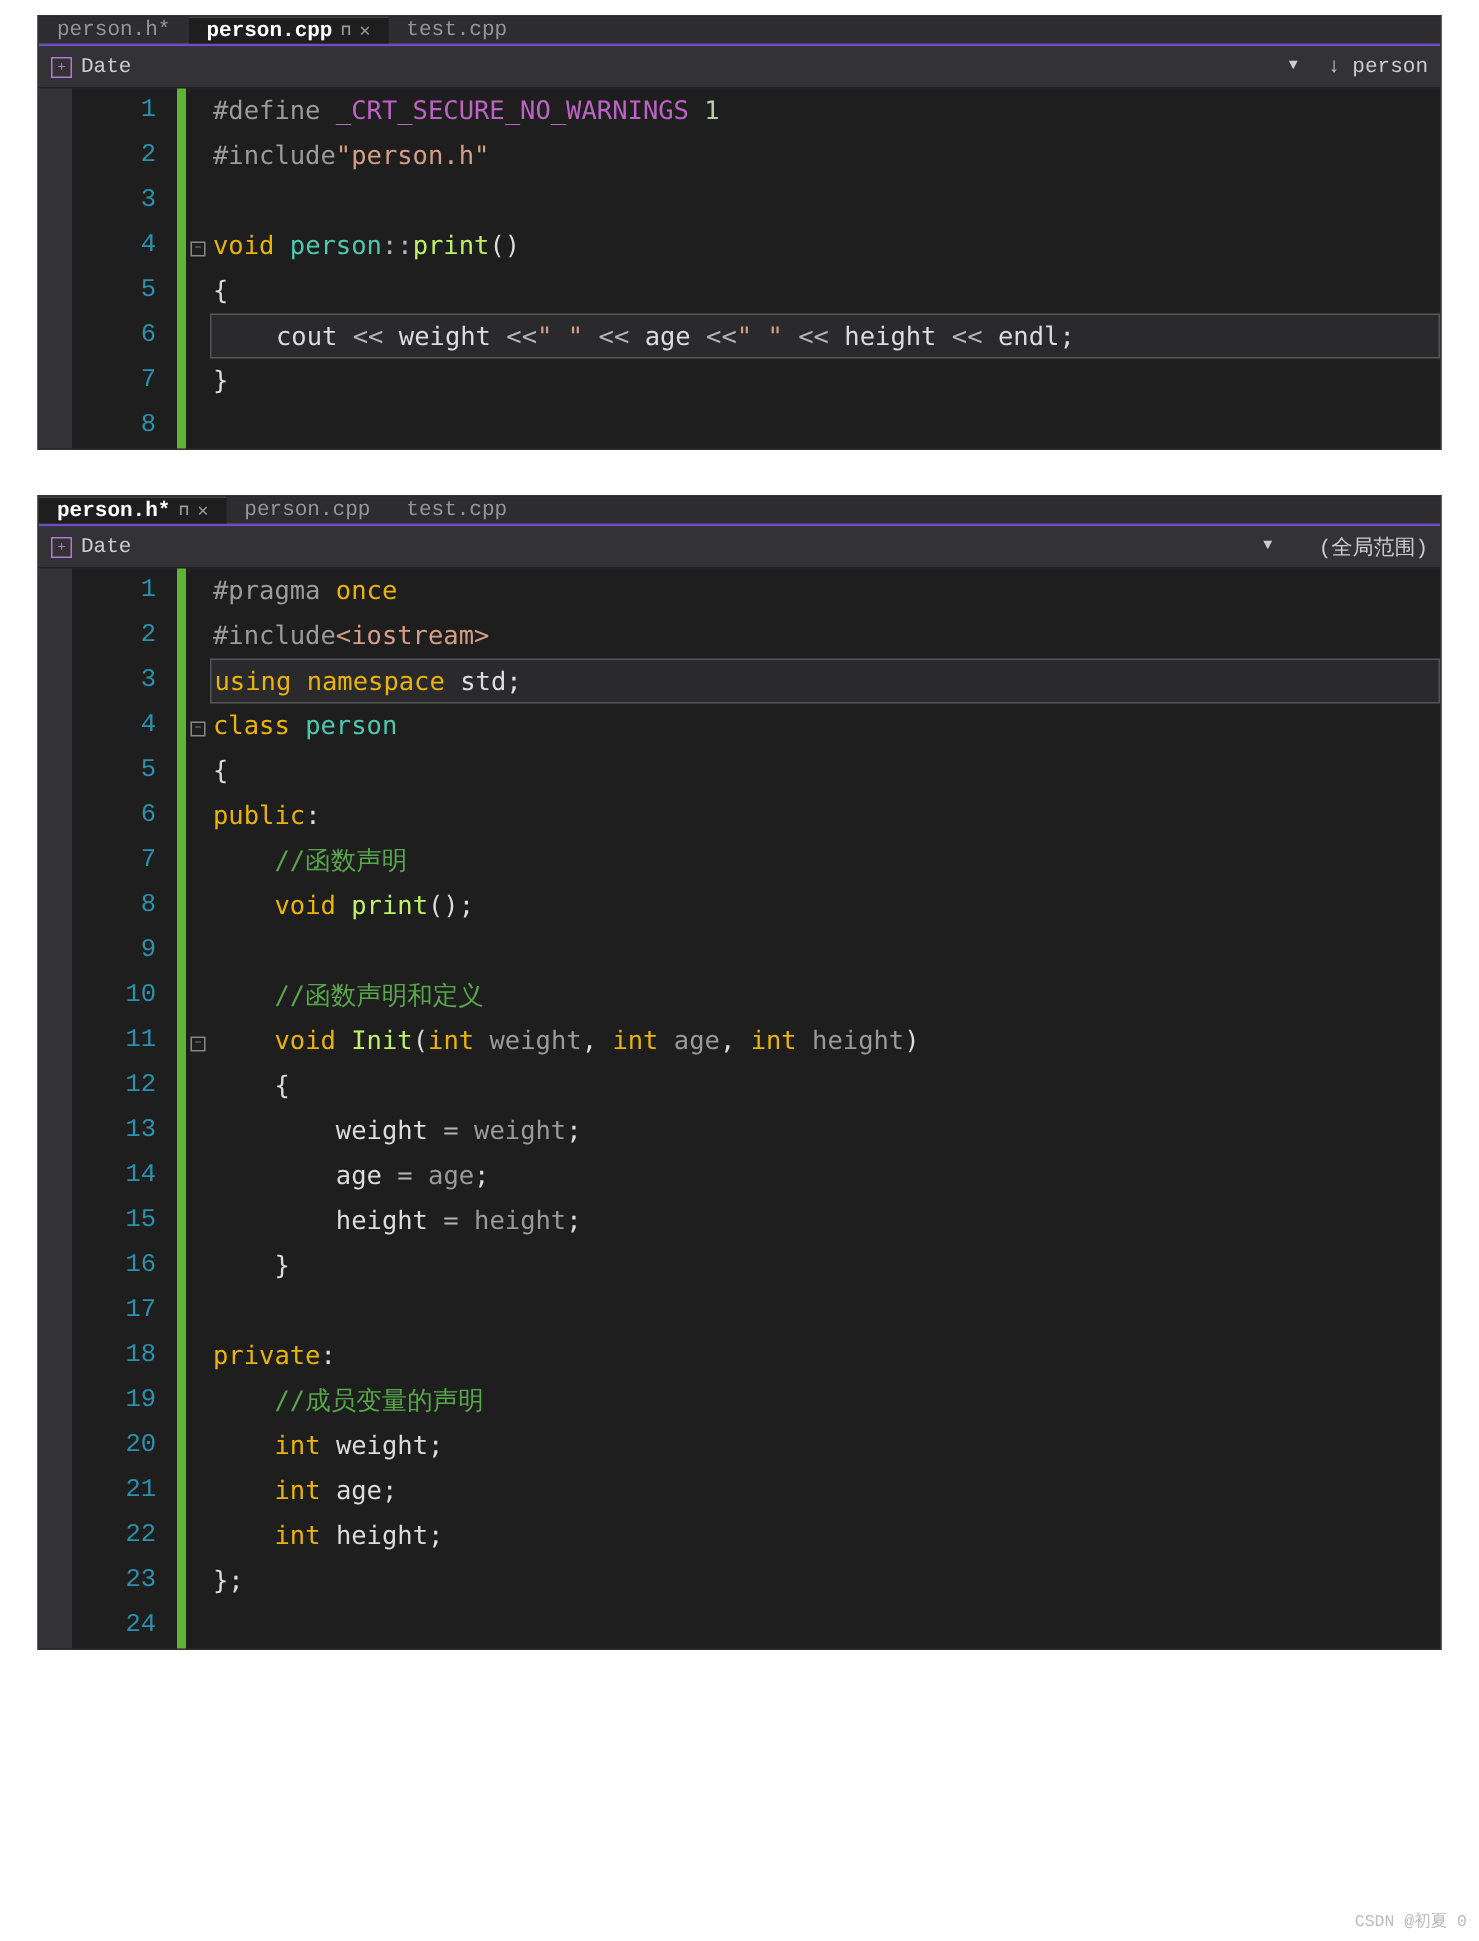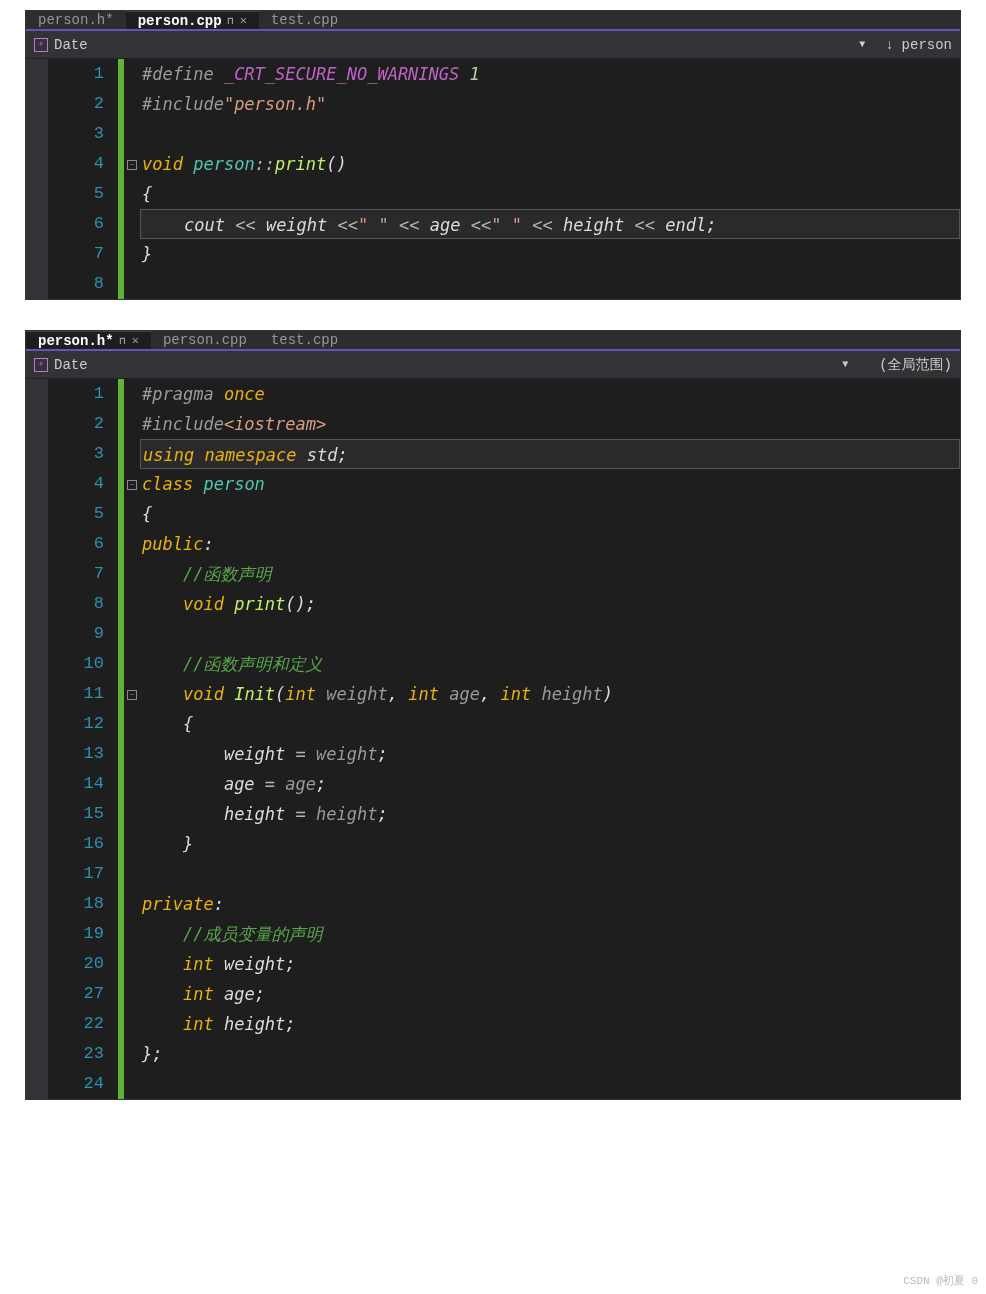--- a/index.html
+++ b/index.html
@@ -95,21 +95,21 @@
     text-align: center;
     color: #888;
   }
   .code-lines {
     flex: 1;
     font-size: 17px;
     line-height: 30px;
     color: #dcdcdc;
     font-family: 'NSimSun', Consolas, monospace;
   }
-  .line { white-space: pre; height: 30px; padding-left: 2px; font-style: italic; }
+  .line { white-space: pre; height: 30px; padding-left: 2px; }
   .line.hl { background: #2a2a2c; border: 1px solid #555; }
   
   .c-pp { color: #9b9b9b; }
   .c-kw { color: #eab308; }
   .c-type { color: #4ec9b0; }
   .c-func { color: #bef264; }
   .c-str { color: #d69d85; }
   .c-num { color: #b5cea8; }
   .c-op { color: #b4b4b4; }
   .c-comment { color: #57a64a; }
@@ -229,21 +229,21 @@
         <div>11</div>
         <div>12</div>
         <div>13</div>
         <div>14</div>
         <div>15</div>
         <div>16</div>
         <div>17</div>
         <div>18</div>
         <div>19</div>
         <div>20</div>
-        <div>27</div>
+        <div>21</div>
         <div>22</div>
         <div>23</div>
         <div>24</div>
       </div>
     <div class="change-bar"></div>
     <div class="fold-strip" id="fold-bottom">
         <div style="height: 30px;"></div>
         <div style="height: 30px;"></div>
         <div style="height: 30px;"></div>
         <div style="height: 30px;"><span class="fold-box">−</span></div>

